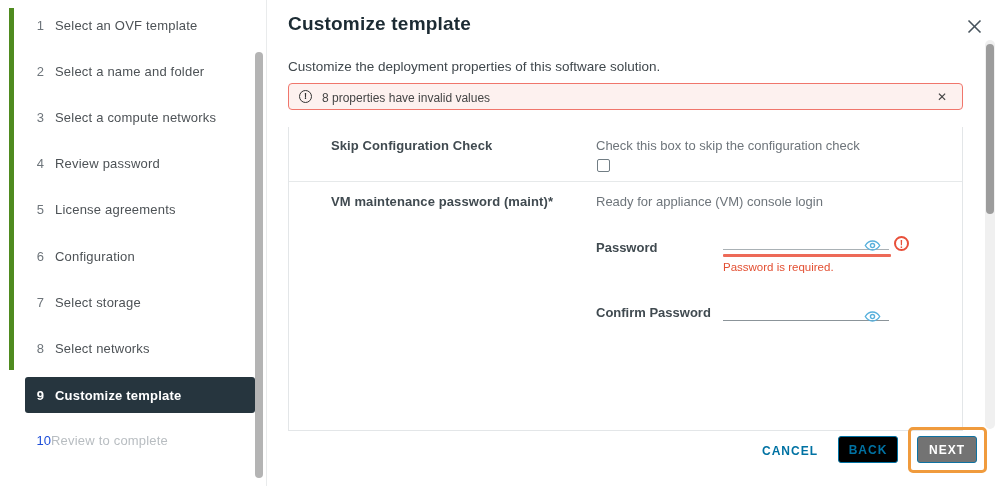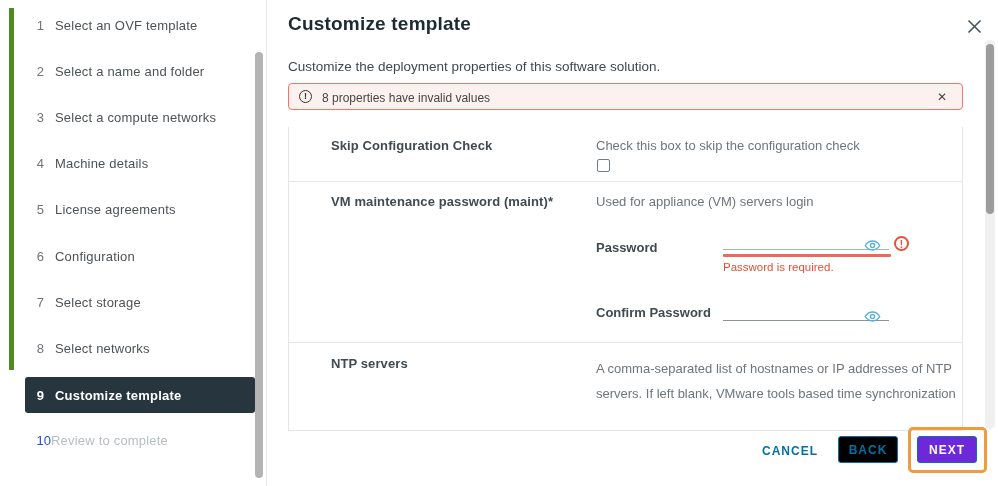--- a/index.html
+++ b/index.html
@@ -90,21 +90,21 @@
   .scroll-thumb { position:absolute; left:1px; top:4px; width:8px; height:170px;
                   background:#9c9c9c; border-radius:4px; cursor:pointer; }
 
   
   .btn { position:absolute; font-size:12px; font-weight:bold; letter-spacing:1px;
          cursor:pointer; text-align:center; font-family:"Liberation Sans", sans-serif; }
   .btn-cancel { left:760px; top:441px; width:60px; height:20px; background:none; border:none;
                 color:#0072a3; }
   .btn-back { left:838px; top:436px; width:60px; height:27px; background:#000000;
               border:1.5px solid #0072a3; border-radius:3px; color:#0072a3; }
-  .btn-next { left:917px; top:436px; width:60px; height:27px; background:#6d28d9;
+  .btn-next { left:917px; top:436px; width:60px; height:27px; background:#737373;
               border:1px solid #0d72a2; border-radius:3px; color:#fff; }
   .next-highlight { position:absolute; left:908px; top:427px; width:79px; height:46px;
                     border:3px solid #f09b3d; border-radius:5px; pointer-events:none; }
 </style>
 </head>
 <body>
 
 <div class="app">
 
   <aside class="sidebar">
@@ -117,21 +117,21 @@
       <li class="step s2">
         <span class="num">2</span>
         <span class="lbl">Select a name and folder</span>
       </li>
       <li class="step s3">
         <span class="num">3</span>
         <span class="lbl">Select a compute networks</span>
       </li>
       <li class="step s4">
         <span class="num">4</span>
-        <span class="lbl">Machine details</span>
+        <span class="lbl">Review password</span>
       </li>
       <li class="step s5">
         <span class="num">5</span>
         <span class="lbl">License agreements</span>
       </li>
       <li class="step s6">
         <span class="num">6</span>
         <span class="lbl">Configuration</span>
       </li>
       <li class="step s7">
@@ -176,21 +176,21 @@
       <span class="label">Skip Configuration Check</span>
       <div class="rcol">
         <span class="desc">Check this box to skip the configuration check</span>
         <input type="checkbox" class="checkbox" style="">
       </div>
     </div>
 
     <div class="row r2">
       <span class="label">VM maintenance password (maint)*</span>
       <div class="rcol">
-        <span class="desc">Used for appliance (VM) servers login</span>
+        <span class="desc">Ready for appliance (VM) console login</span>
 
         <span class="field-label fl-pass">Password</span>
         <div class="input-wrap iw-pass">
           <input type="password" value="" style="">
           <span class="eye">
             <svg width="17" height="11" viewBox="0 0 24 16">
               <path d="M12 1.5C7 1.5 3.2 5.2 1.5 8 3.2 10.8 7 14.5 12 14.5S20.8 10.8 22.5 8C20.8 5.2 17 1.5 12 1.5z" fill="none" stroke="#57b0dc" stroke-width="2"></path>
               <circle cx="12" cy="8" r="3" fill="none" stroke="#57b0dc" stroke-width="2"></circle>
             </svg>
           </span>
@@ -205,29 +205,20 @@
           <span class="eye">
             <svg width="17" height="11" viewBox="0 0 24 16">
               <path d="M12 1.5C7 1.5 3.2 5.2 1.5 8 3.2 10.8 7 14.5 12 14.5S20.8 10.8 22.5 8C20.8 5.2 17 1.5 12 1.5z" fill="none" stroke="#57b0dc" stroke-width="2"></path>
               <circle cx="12" cy="8" r="3" fill="none" stroke="#57b0dc" stroke-width="2"></circle>
             </svg>
           </span>
         </div>
       </div>
     </div>
 
-    <div class="row r3">
-      <span class="label">NTP servers</span>
-      <div class="rcol">
-        <div class="desc2">
-          <span>A comma-separated list of hostnames or IP addresses of NTP</span><br>
-          <span>servers. If left blank, VMware tools based time synchronization</span>
-        </div>
-      </div>
-    </div>
   </section>
 
   <div class="scroll-track">
     <div class="scroll-thumb"></div>
   </div>
 
   <button class="btn btn-cancel">CANCEL</button>
   <button class="btn btn-back">BACK</button>
   <button class="btn btn-next">NEXT</button>
   <div class="next-highlight"></div>

